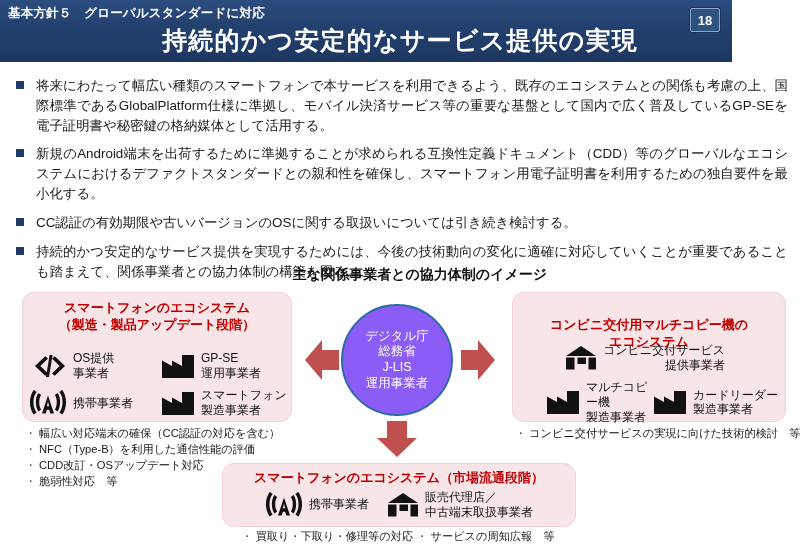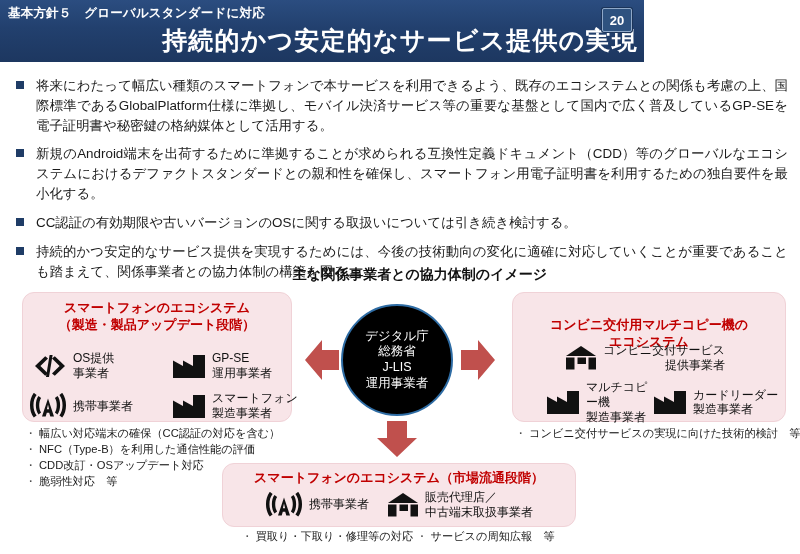--- a/index.html
+++ b/index.html
@@ -6,21 +6,21 @@
   body{
     width:800px;height:554px;overflow:hidden;
     background:#ffffff;
     font-family:"Liberation Sans","DejaVu Sans",sans-serif;
     -webkit-font-smoothing:antialiased;
   }
   .slide{position:relative;width:800px;height:554px;background:#fff;}
 
   
   .header{
-    position:absolute;left:0;top:0;width:644px;height:62px;
+    position:absolute;left:0;top:0;width:732px;height:62px;
     background:linear-gradient(180deg,#2b4d80 0%,#22406e 45%,#1d3760 100%);
     overflow:hidden;
   }
   .header-eyebrow{
     position:absolute;left:8px;top:5px;
     color:#ffffff;font-size:12.5px;font-weight:bold;letter-spacing:.2px;
     white-space:nowrap;
   }
   .header-title{
     position:absolute;left:0;top:24px;width:800px;
@@ -72,42 +72,42 @@
   .pbox-title{
     text-align:center;color:#c00000;font-weight:bold;
     font-size:13px;line-height:1.28;
   }
 
   
   #box-left{left:22px;top:26px;width:268px;height:128px;}
   #box-left .pbox-title{padding-top:7px;}
   .left-grid{
     position:absolute;left:0;top:58px;width:268px;
-    display:grid;grid-template-columns:138px 130px;row-gap:8px;gap:11px;
+    display:grid;grid-template-columns:138px 130px;row-gap:8px;
   }
 
   
   #box-right{left:512px;top:26px;width:272px;height:128px;}
   #box-right .pbox-title{padding-top:24px;}
 
   
   #box-bottom{left:222px;top:197px;width:352px;height:62px;}
   #box-bottom .pbox-title{padding-top:6px;}
 
   .item{display:flex;align-items:center;gap:6px;}
   .item-label{
     font-size:12px;line-height:1.22;color:#111;white-space:pre-line;
   }
   .icon{flex:0 0 auto;display:block;}
 
   
   .center-circle{
     position:absolute;left:341px;top:38px;width:112px;height:112px;
     border-radius:50%;
-    background:#000000;
+    background:#8b5cf6;
     border:2px solid #2e6ca4;
     display:flex;align-items:center;justify-content:center;
     box-sizing:border-box;
   }
   .center-text{
     color:#ffffff;font-size:12.5px;line-height:1.26;text-align:center;
     white-space:pre-line;
   }
 
   .arrow{position:absolute;}
@@ -123,21 +123,21 @@
   #subs-bottom .sub::before{content:"・ ";position:static;}
 </style>
 </head>
 <body>
 
 <div class="slide">
 
   <div class="header">
     <div class="header-eyebrow">基本方針５　グローバルスタンダードに対応</div>
     <div class="header-title">持続的かつ安定的なサービス提供の実現</div>
-    <div class="page-badge">20</div>
+    <div class="page-badge">18</div>
   </div>
 
   <div class="bullets">
     <div class="bullet"><span class="sq"></span><span>将来にわたって幅広い種類のスマートフォンで本サービスを利用できるよう、既存のエコシステムとの関係も考慮の上、国際標準であるGlobalPlatform仕様に準拠し、モバイル決済サービス等の重要な基盤として国内で広く普及しているGP-SEを電子証明書や秘密鍵の格納媒体として活用する。</span></div>
     <div class="bullet"><span class="sq"></span><span>新規のAndroid端末を出荷するために準拠することが求められる互換性定義ドキュメント（CDD）等のグローバルなエコシステムにおけるデファクトスタンダードとの親和性を確保し、スマートフォン用電子証明書を利用するための独自要件を最小化する。</span></div>
     <div class="bullet"><span class="sq"></span><span>CC認証の有効期限や古いバージョンのOSに関する取扱いについては引き続き検討する。</span></div>
     <div class="bullet"><span class="sq"></span><span>持続的かつ安定的なサービス提供を実現するためには、今後の技術動向の変化に適確に対応していくことが重要であることも踏まえて、関係事業者との協力体制の構築を図る。</span></div>
   </div>
 
   <div class="diagram">

